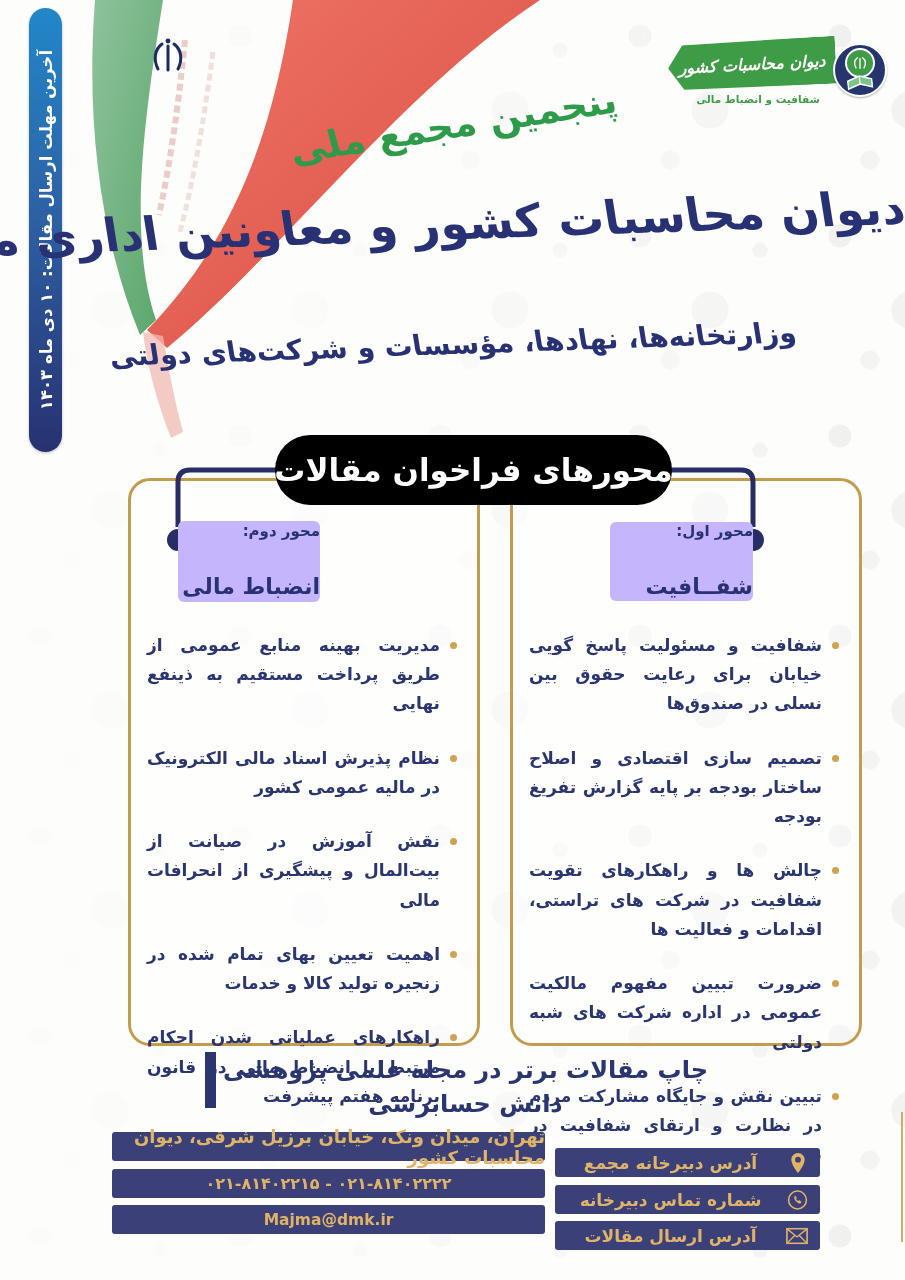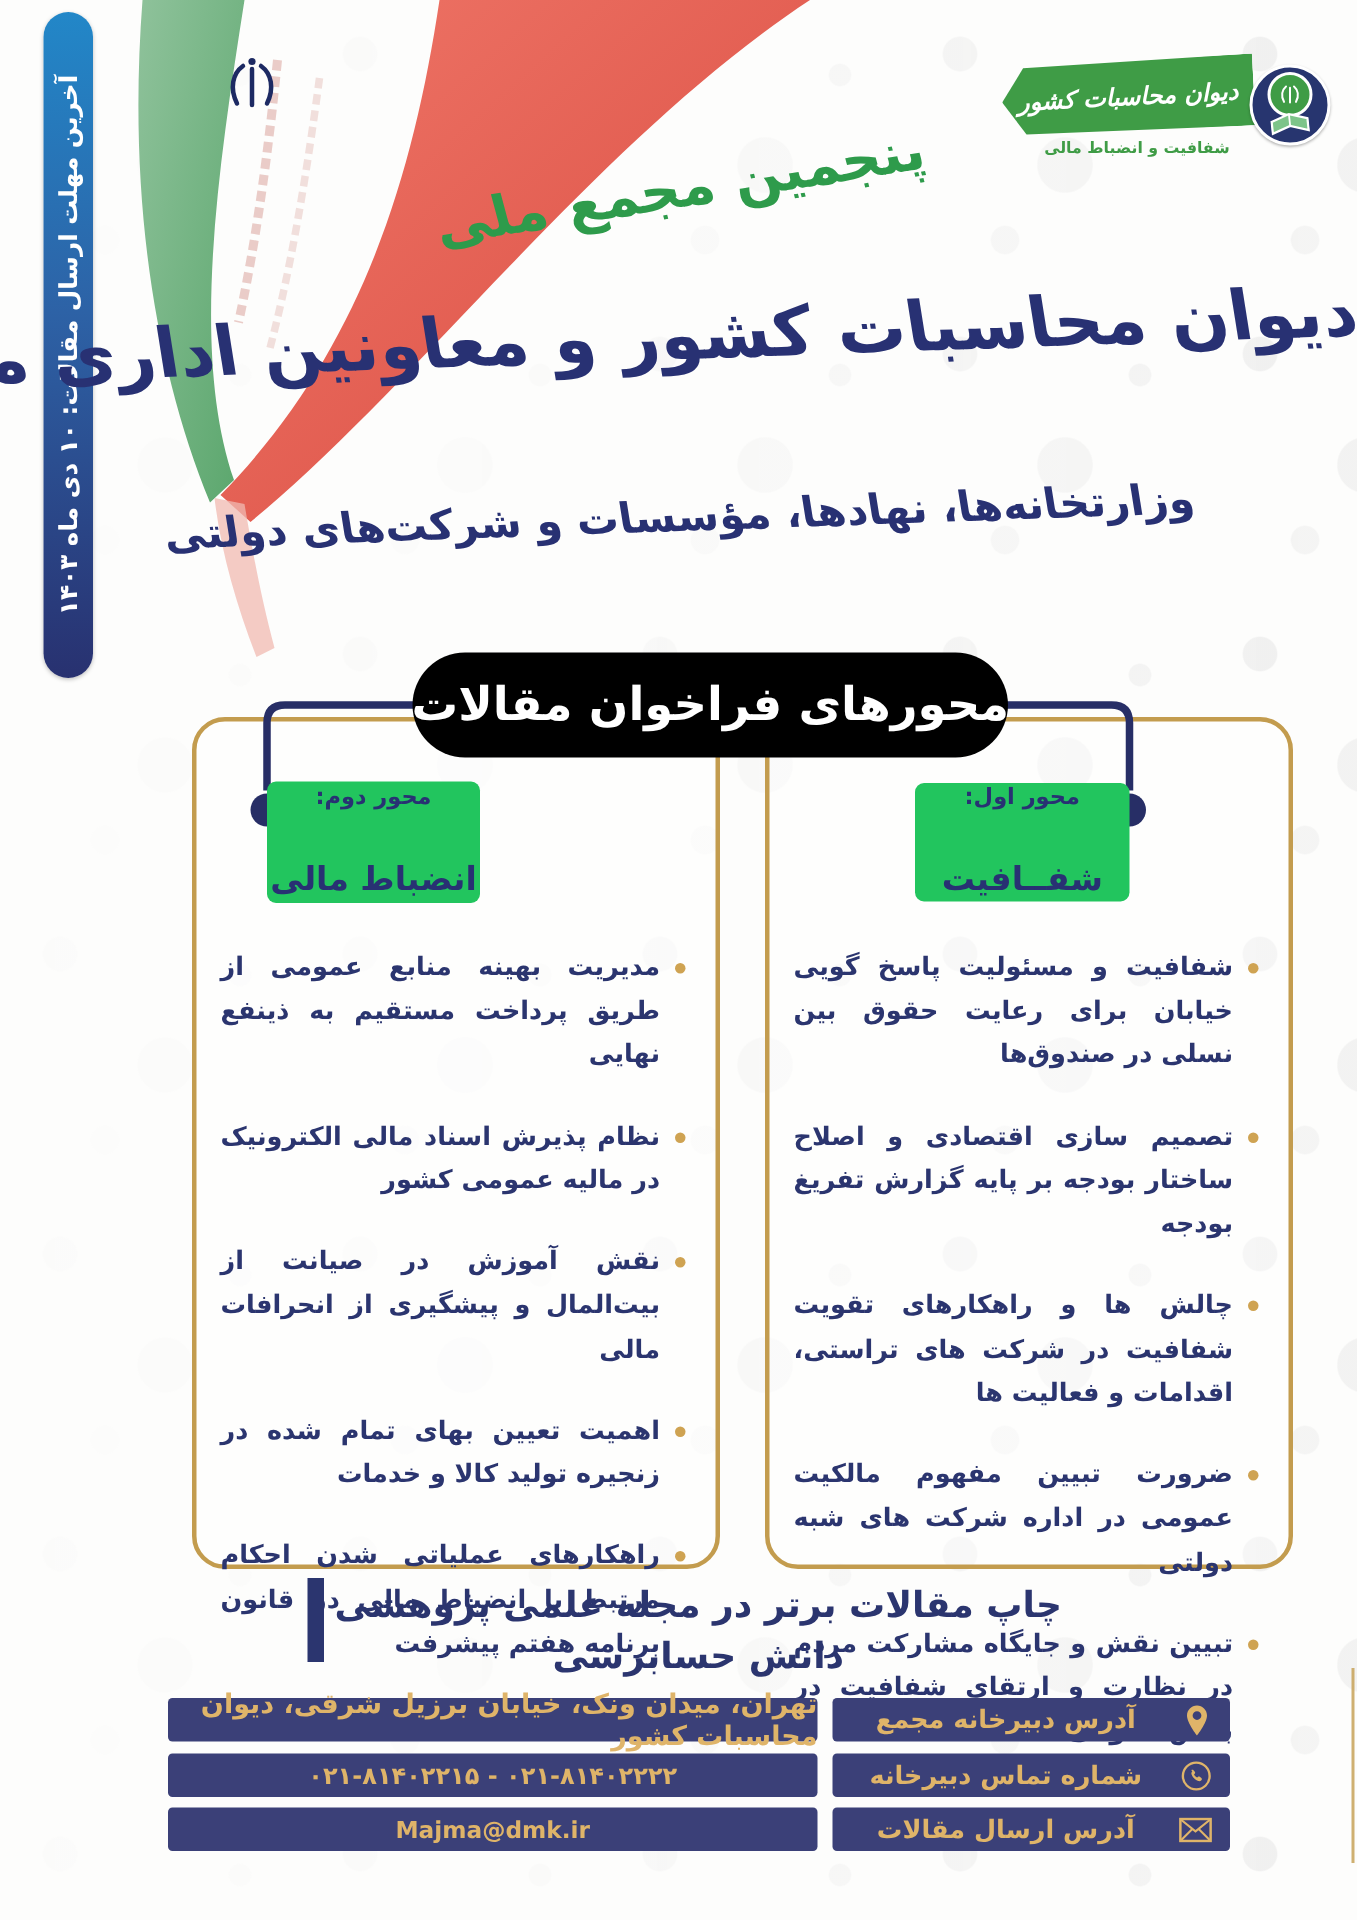--- a/index.html
+++ b/index.html
@@ -57,42 +57,42 @@
   .connectors{position:absolute;left:0;top:0;z-index:3;pointer-events:none;}
   .section-pill{position:absolute;left:275px;top:435px;width:397px;height:70px;border-radius:35px;z-index:4;
     background:#000000;display:flex;align-items:center;justify-content:center;}
   .section-pill span{color:#fff;font-weight:bold;font-size:31px;direction:rtl;white-space:nowrap;}
 
   
   .col-box{position:absolute;top:478px;width:352px;height:568px;border:3px solid #c39c4e;border-radius:22px;
     box-sizing:border-box;z-index:2;background:rgba(255,255,255,.35);margin-left:25px;}
   .box-right{left:485px;}
   .box-left{left:103px;}
-  .label-box{position:absolute;z-index:4;background:#22c55e;border-radius:6px;
-    display:flex;flex-direction:column;align-items:center;justify-content:center;direction:rtl;}
+  .label-box{position:absolute;z-index:4;background:#c4b5fd;border-radius:6px;
+    display:flex;flex-direction:column;align-items:flex-start;justify-content:center;direction:rtl;}
   .label-right{left:610px;top:522px;width:143px;height:79px;}
   .label-left{left:178px;top:521px;width:142px;height:81px;}
   .lab-small{color:#283173;font-size:15px;font-weight:bold;line-height:1.4;}
   .lab-big{color:#283173;font-size:22px;font-weight:bold;line-height:1.3;margin-top:31px;}
 
   .bullets{list-style:none;margin:0;padding:150px 20px 0 16px;direction:rtl;}
   .bullets li{position:relative;padding-right:17px;margin-bottom:25px;color:#2b356f;
     font-size:17px;font-weight:bold;line-height:1.72;text-align:justify;}
   .bullets li::before{content:"";position:absolute;right:0;top:11px;width:7px;height:7px;border-radius:50%;
     background:#cfa352;}
 
   
   .note{position:absolute;left:205px;top:1052px;width:510px;display:flex;z-index:2;}
   .note-bar{width:11px;height:56px;background:#2b356f;flex:0 0 11px;}
   .note-text{flex:1;text-align:center;direction:rtl;color:#2b356f;padding-top:2px;}
   .note-l1{font-size:24px;font-weight:bold;line-height:1.4;}
   .note-l2{font-size:17px;font-weight:bold;line-height:1.5;}
 
   
-  .f-label{position:absolute;left:555px;width:265px;height:29px;background:#3b4078;border-radius:3px;z-index:2;}
+  .f-label{position:absolute;left:555px;width:265px;height:29px;background:#3b4078;border-radius:3px;z-index:2;margin-top:16px;}
   .f-label .f-lab{position:absolute;inset:0;padding-left:6px;padding-right:40px;display:flex;align-items:center;
     justify-content:center;color:#dfb469;font-weight:bold;font-size:17px;direction:rtl;white-space:nowrap;}
   .f-label .f-ico{position:absolute;right:12px;top:50%;transform:translateY(-50%);line-height:0;}
   .f-value{position:absolute;left:112px;width:433px;height:29px;background:#3b4078;border-radius:3px;z-index:2;
     display:flex;align-items:center;justify-content:center;color:#dfb469;font-weight:bold;direction:rtl;}
   .row-0{top:1132px;} .row-1{top:1169px;} .row-2{top:1205px;}
   .v-addr{font-size:18px;} .v-tel{font-size:16px;} .v-mail{font-size:15.5px;direction:ltr;}
   .edge-line{position:absolute;left:901px;top:1112px;width:2px;height:130px;background:#c39c4e;opacity:.8;z-index:1;}
 </style>
 </head>

